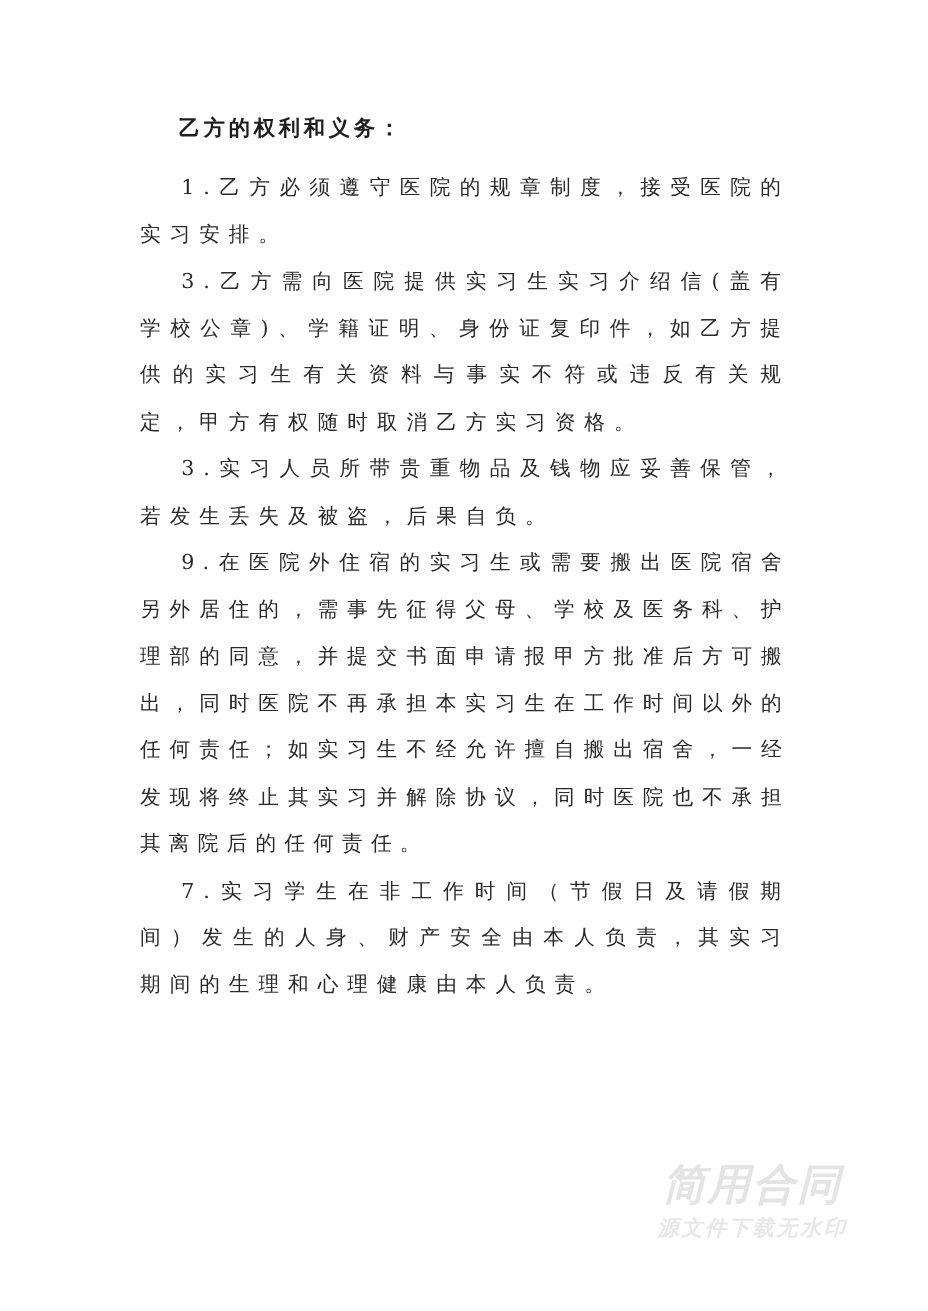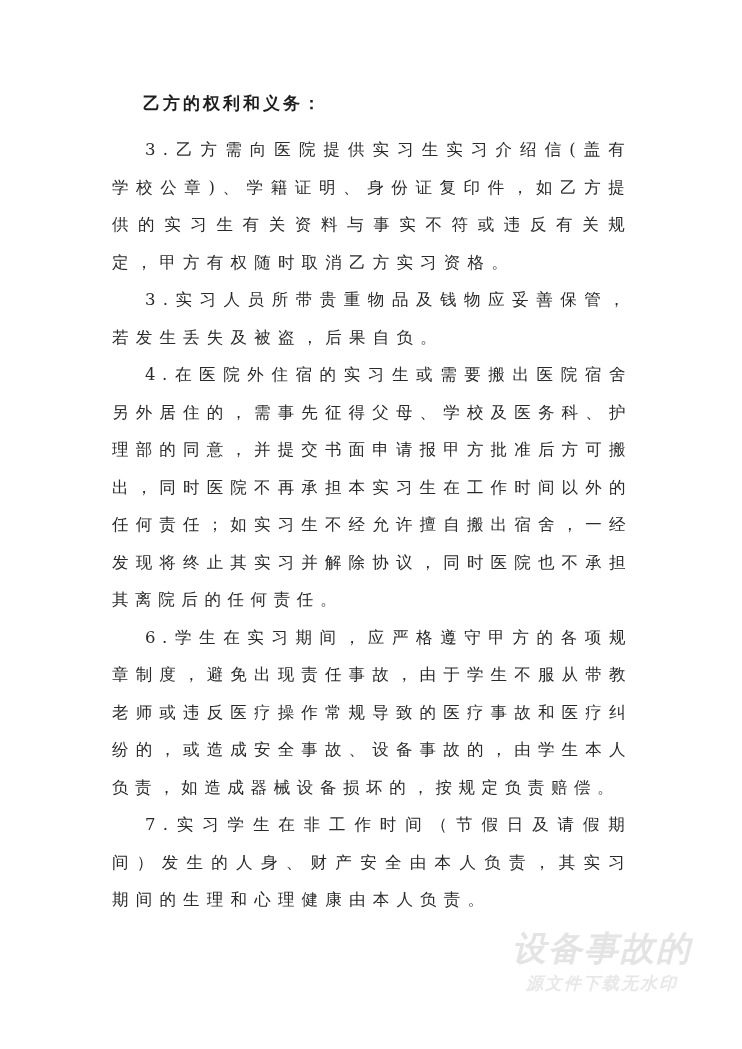--- a/index.html
+++ b/index.html
@@ -16,25 +16,25 @@
                color: #e4e4e4; font-family: "DejaVu Sans", sans-serif; font-weight: bold; font-style: italic; pointer-events: none; }
   .wm-title { font-size: 34px; letter-spacing: 2px; line-height: 40px; }
   .wm-sub { font-size: 17px; letter-spacing: 2px; line-height: 24px; margin-top: 3px; color: #e8e8e8; }
 </style>
 </head>
 <body>
 
 <div class="page">
   <div class="content">
     <p class="heading">乙方的权利和义务：</p>
+    <p class="para">1.乙方必须遵守医院的规章制度，接受医院的实习安排。</p>
     <p class="para">3.乙方需向医院提供实习生实习介绍信(盖有学校公章)、学籍证明、身份证复印件，如乙方提供的实习生有关资料与事实不符或违反有关规定，甲方有权随时取消乙方实习资格。</p>
     <p class="para">3.实习人员所带贵重物品及钱物应妥善保管，若发生丢失及被盗，后果自负。</p>
-    <p class="para tight">4.在医院外住宿的实习生或需要搬出医院宿舍另外居住的，需事先征得父母、学校及医务科、护理部的同意，并提交书面申请报甲方批准后方可搬出，同时医院不再承担本实习生在工作时间以外的任何责任；如实习生不经允许擅自搬出宿舍，一经发现将终止其实习并解除协议，同时医院也不承担其离院后的任何责任。</p>
-    <p class="para tight">6.学生在实习期间，应严格遵守甲方的各项规章制度，避免出现责任事故，由于学生不服从带教老师或违反医疗操作常规导致的医疗事故和医疗纠纷的，或造成安全事故、设备事故的，由学生本人负责，如造成器械设备损坏的，按规定负责赔偿。</p>
+    <p class="para tight">9.在医院外住宿的实习生或需要搬出医院宿舍另外居住的，需事先征得父母、学校及医务科、护理部的同意，并提交书面申请报甲方批准后方可搬出，同时医院不再承担本实习生在工作时间以外的任何责任；如实习生不经允许擅自搬出宿舍，一经发现将终止其实习并解除协议，同时医院也不承担其离院后的任何责任。</p>
     <p class="para">7.实习学生在非工作时间（节假日及请假期间）发生的人身、财产安全由本人负责，其实习期间的生理和心理健康由本人负责。</p>
 
   </div>
 
   <div class="watermark">
-    <div class="wm-title">设备事故的</div>
+    <div class="wm-title">简用合同</div>
     <div class="wm-sub">源文件下载无水印</div>
   </div>
 </div>
 
 </body></html>

